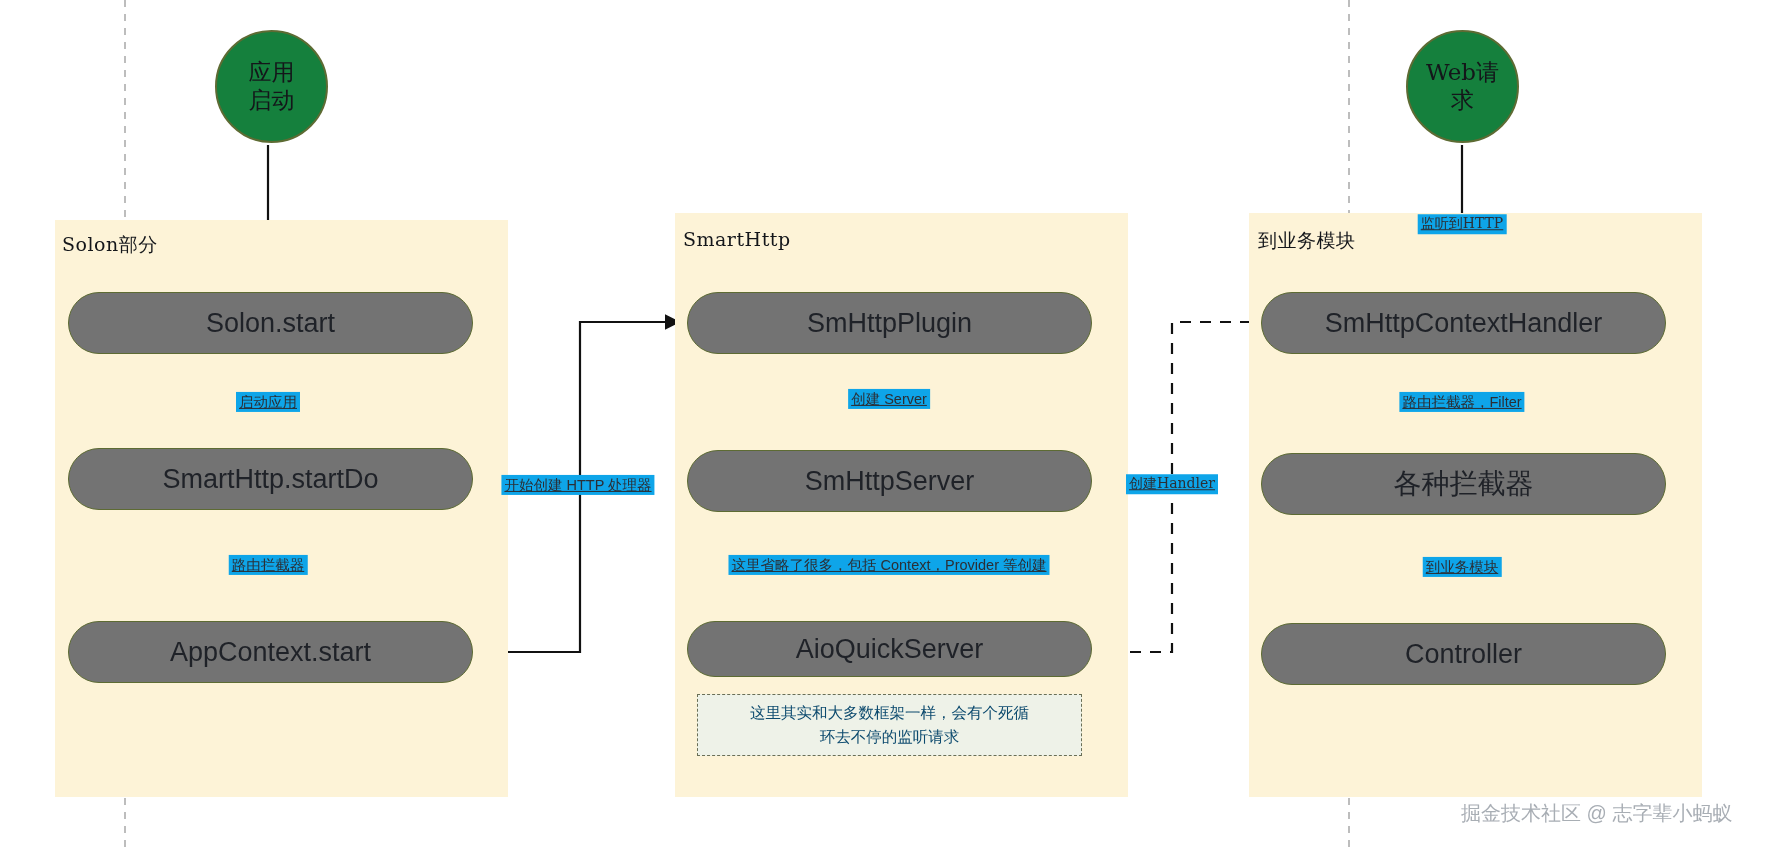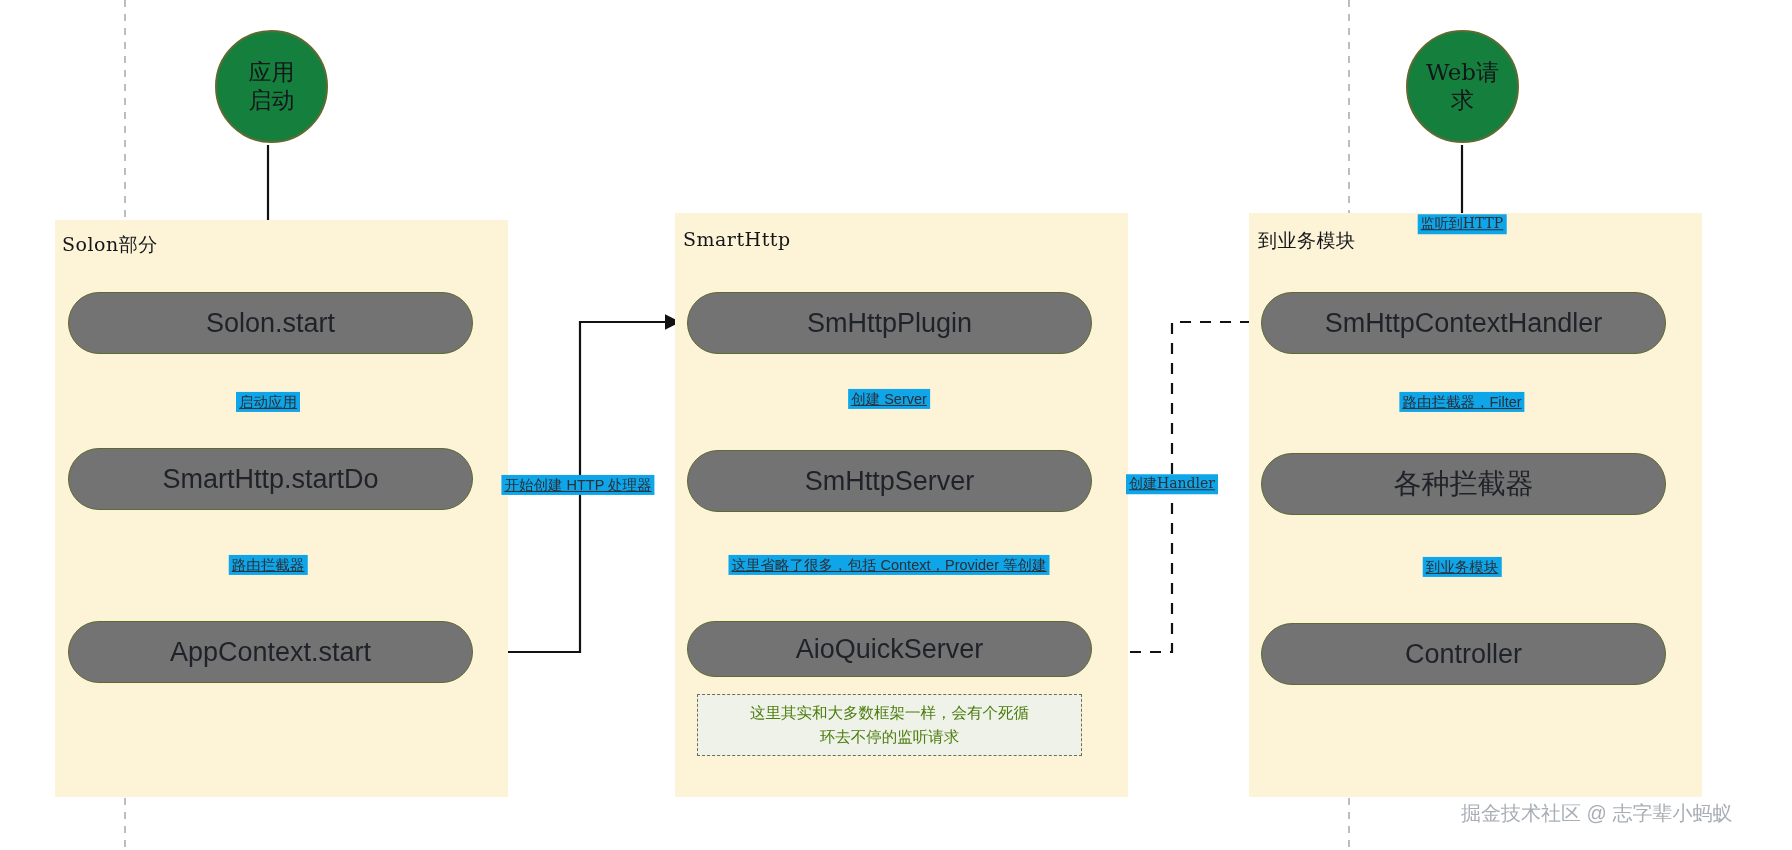--- a/index.html
+++ b/index.html
@@ -93,21 +93,21 @@
   
   .note {
     position: absolute;
     box-sizing: border-box;
     background: #eef2e8;
     border: 1.6px dashed #6a6f56;
     display: flex;
     align-items: center;
     justify-content: center;
     text-align: center;
-    color: #4d7c0f;
+    color: #0c4a6e;
     font-size: 15.5px;
     line-height: 1.55;
     padding: 4px 10px;
   }
 
   
   .watermark {
     position: absolute;
     color: #9aa0a8;
     font-size: 20px;

